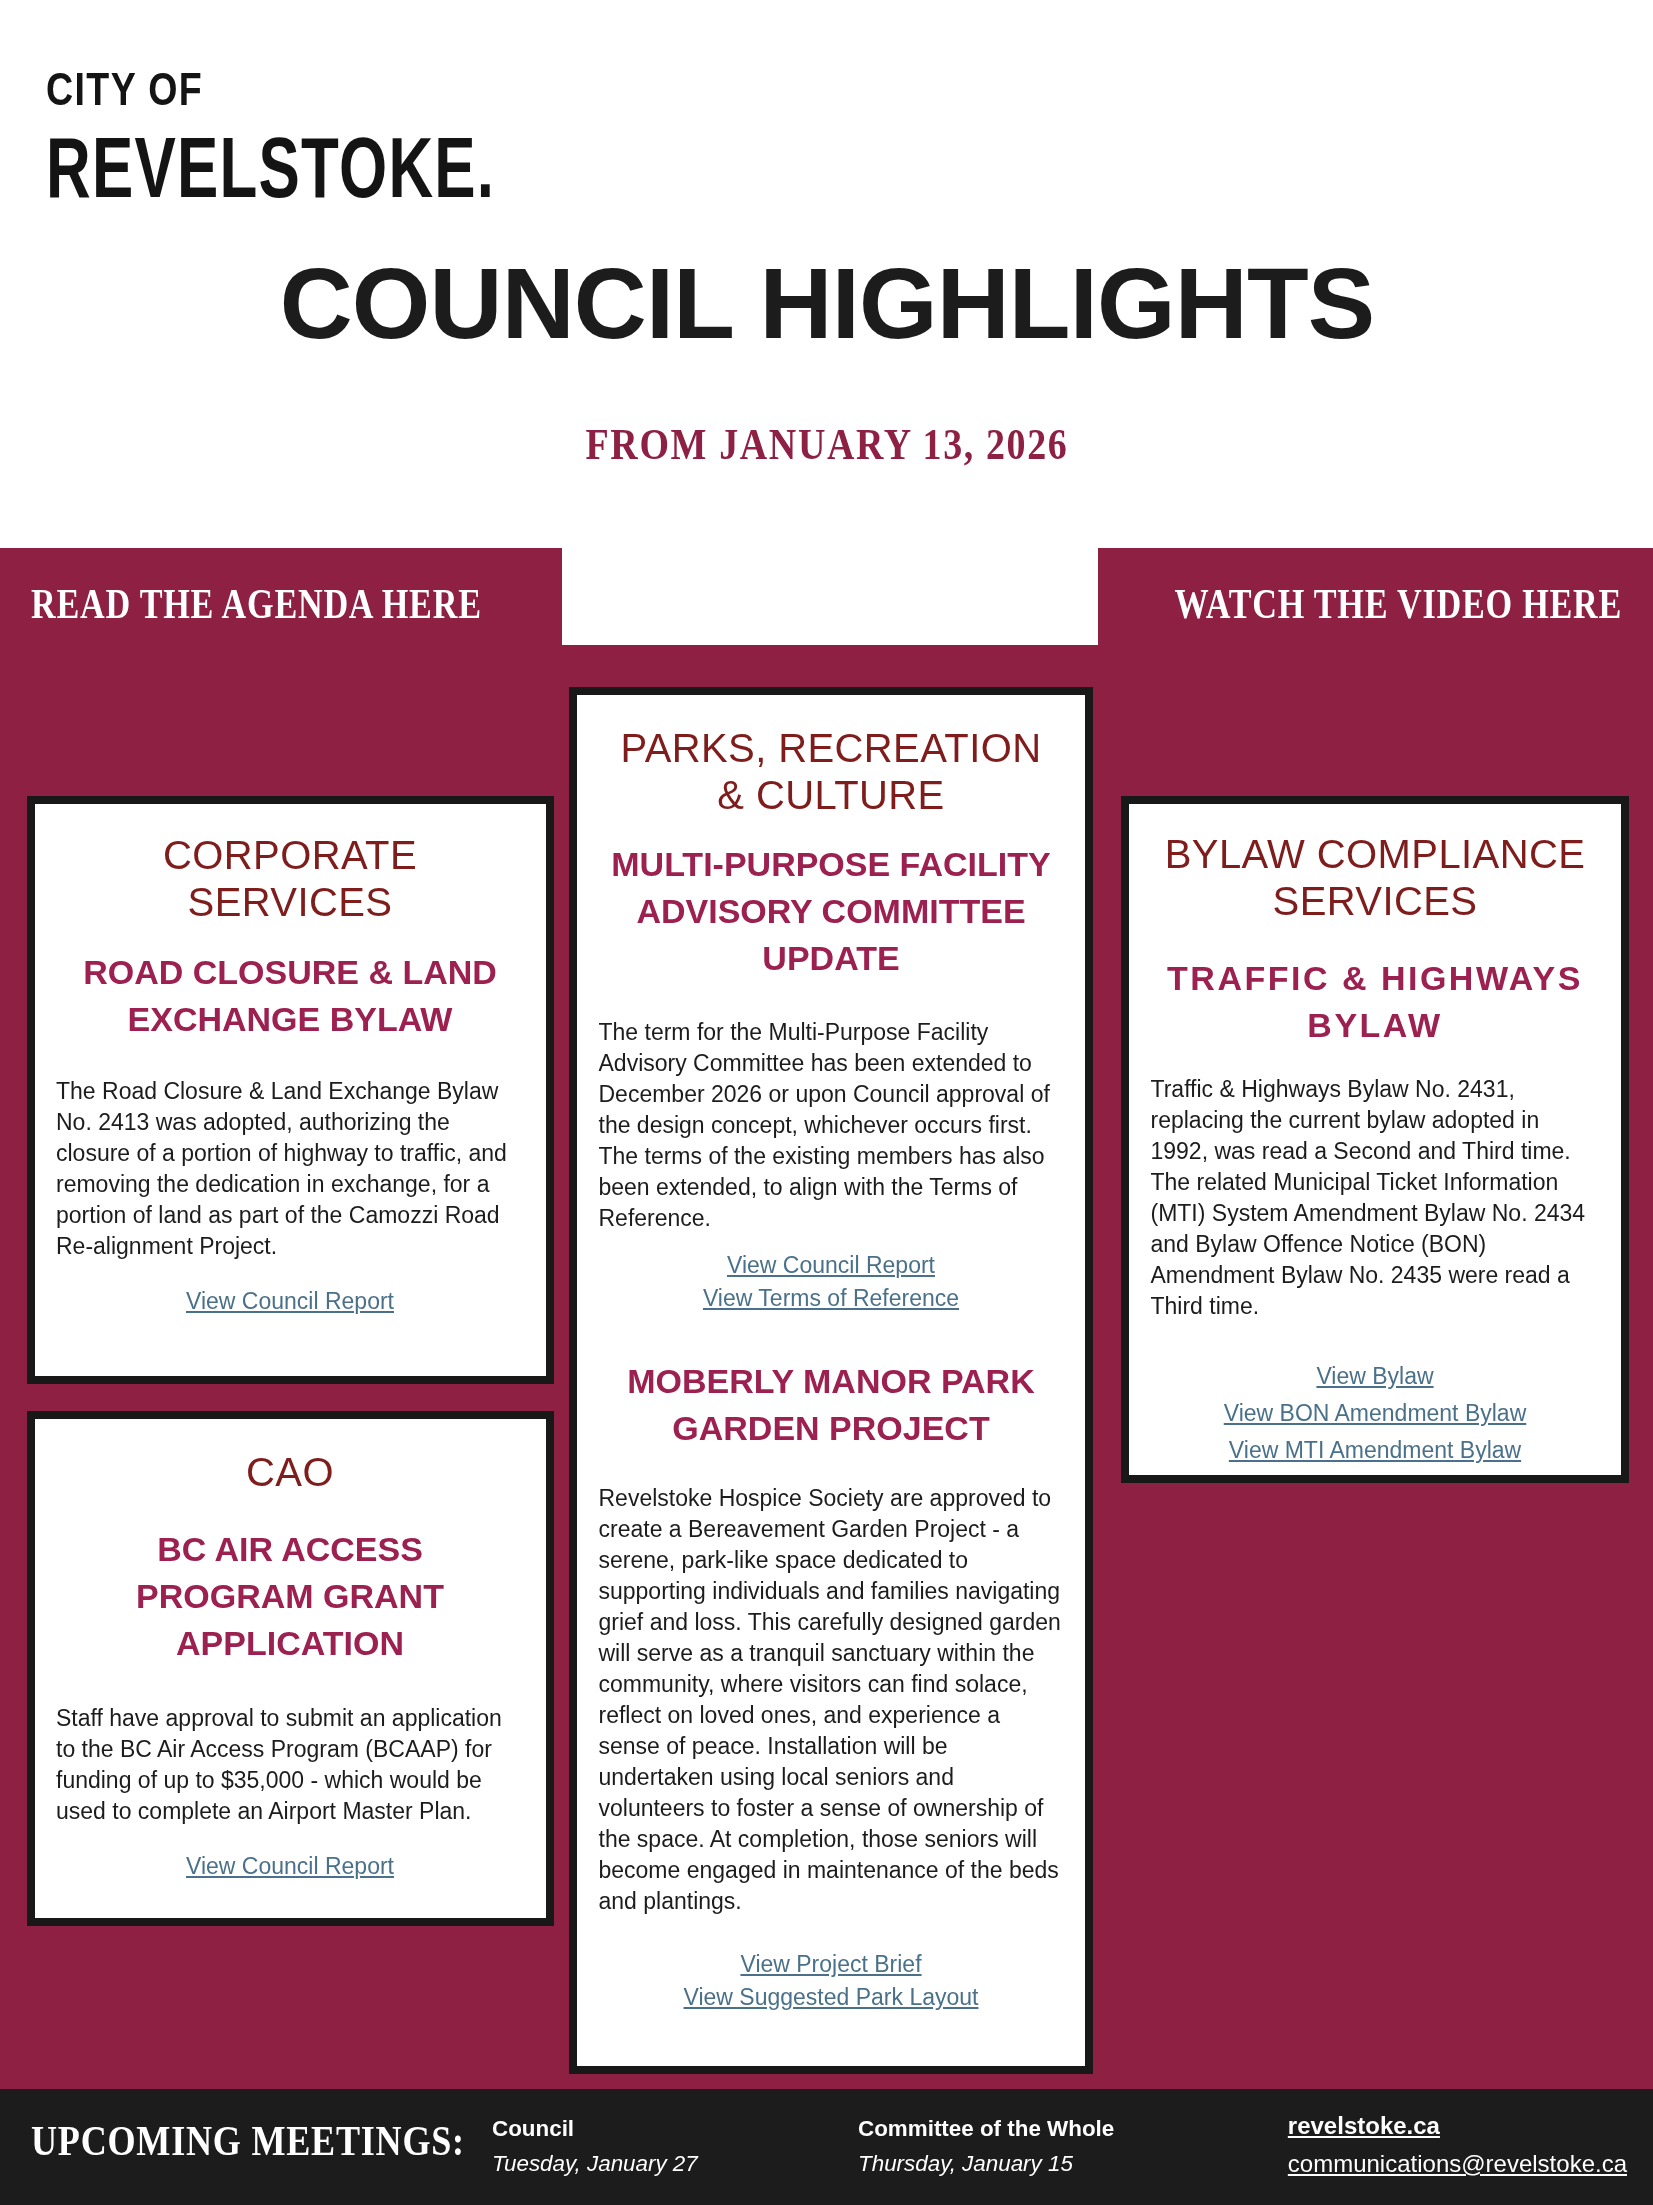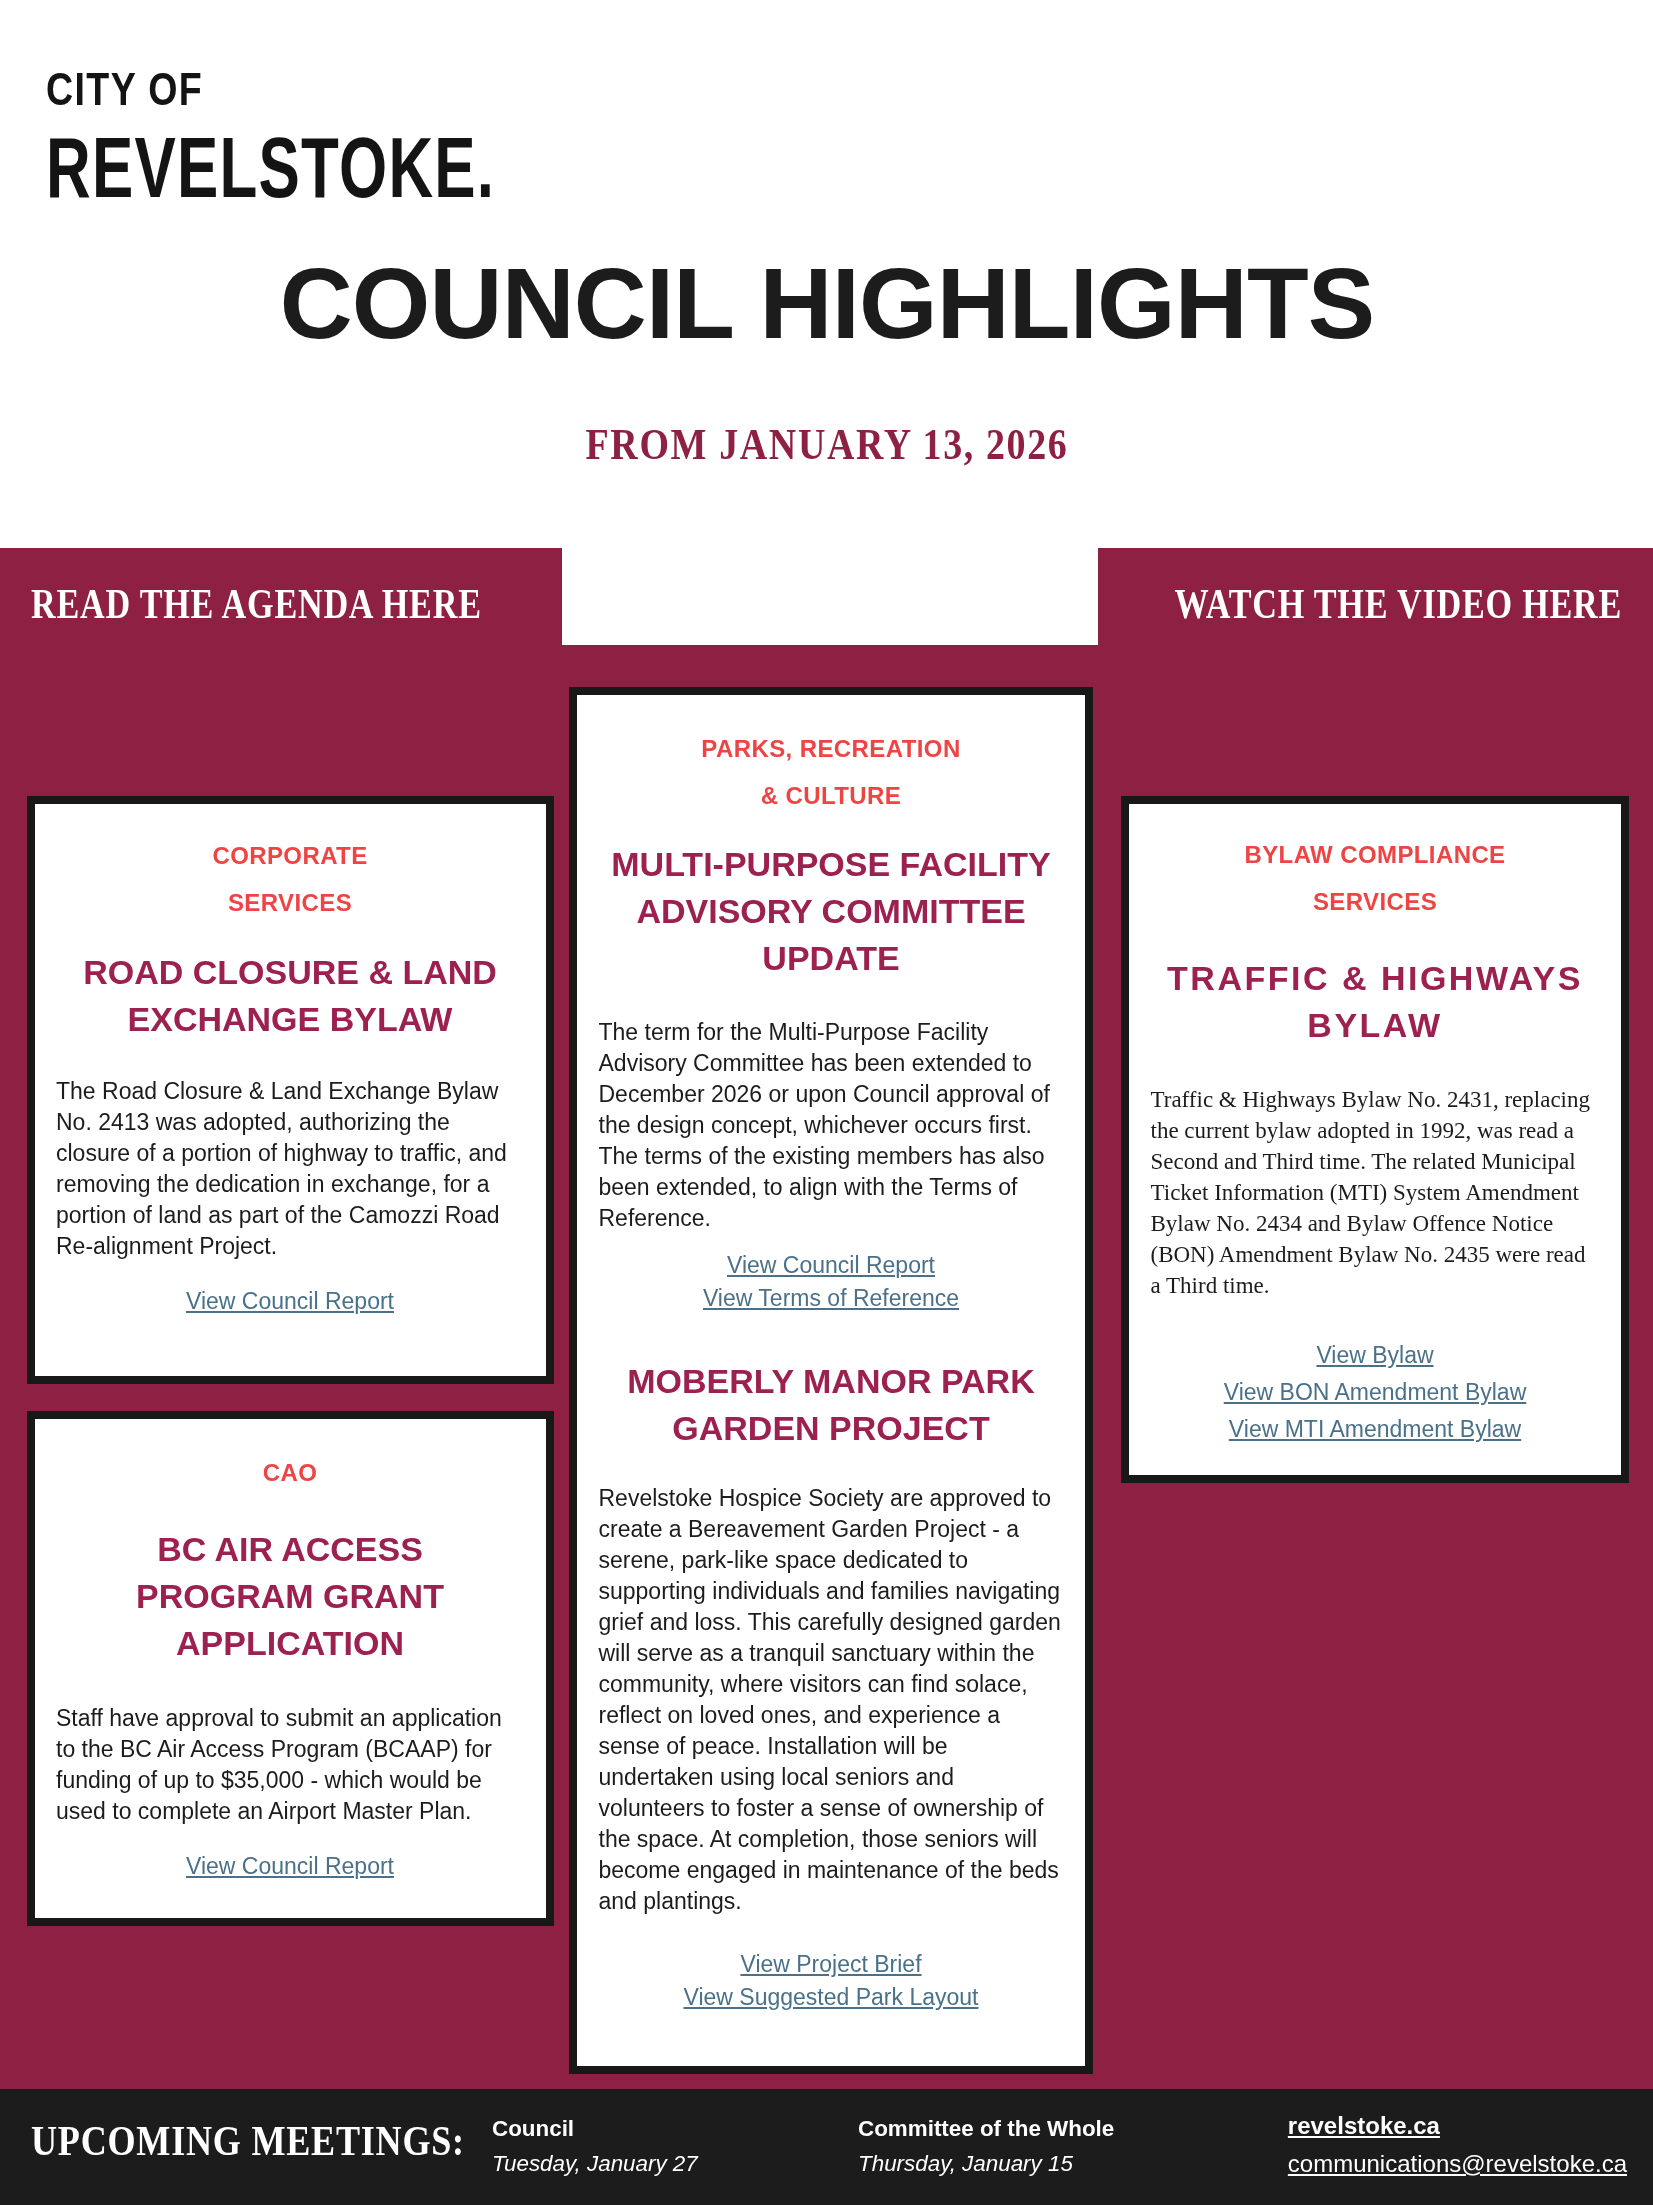--- a/index.html
+++ b/index.html
@@ -44,21 +44,21 @@
   .box {
     position:absolute; box-sizing:border-box; background:#ffffff;
     border:8.3px solid #181818; text-align:center;
   }
   .box-corporate { left:26.5px;   top:248px;  width:527px; height:588px; }
   .box-cao       { left:26.5px;   top:863px; width:527px; height:515px; }
   .box-parks     { left:569px;  top:139px;  width:524px; height:1387px; }
   .box-bylaw     { left:1121px; top:248px;  width:508px; height:687px; }
 
   .dept {
-    margin:28px 8.3px 0; font-size:24px; font-weight:700; color:#ef4444;
+    margin:28px 8.3px 0; font-size:40px; font-weight:400; color:#7f1d1d;
     line-height:47px; letter-spacing:0.4px;
   }
   .heading {
     margin:23px 8.3px 0; font-size:34px; font-weight:700; color:#9c2150; line-height:47px;
   }
   .heading.spaced { letter-spacing:2.5px; }
   .ln { display:block; }
   .body {
     margin:33px 21.5px 0; text-align:left; font-size:23px; line-height:31px; color:#1c1c1c;
   }
@@ -72,21 +72,21 @@
   .box-cao .body { margin-top:36px; }
   .box-parks .dept { margin-top:30px; }
   .box-parks .heading { margin-top:21.5px; }
   .box-parks .body { margin-top:35px; }
   .box-parks .links { margin-top:15px; }
   .box-parks .heading-2 { margin-top:43px; }
   .box-parks .body-2 { margin-top:31px; }
   .box-parks .links-2 { margin-top:31px; }
   .box-bylaw .dept { margin-top:26.5px; }
   .box-bylaw .heading { margin-top:30px; }
-  .box-bylaw .body { margin-top:35px;font-family:Liberation Serif, serif; }
+  .box-bylaw .body { margin-top:25px; }
   .box-bylaw .links { margin-top:36px; }
   .box-bylaw .view-link { line-height:37px; }
 
   
   .footer { position:absolute; left:0; top:2089px; width:1654px; height:116px; background:#1d1c1d; color:#ffffff; }
   .f-label {
     position:absolute; left:31px; top:30px; font-family:"Liberation Serif", serif;
     font-weight:700; font-size:38px; letter-spacing:0.8px; line-height:1;
     transform:scale(0.95,1.12); transform-origin:left top;
   }

